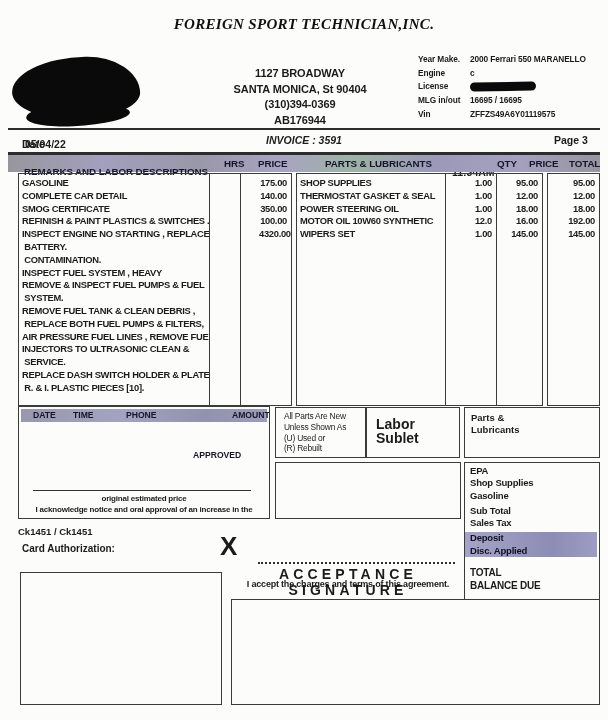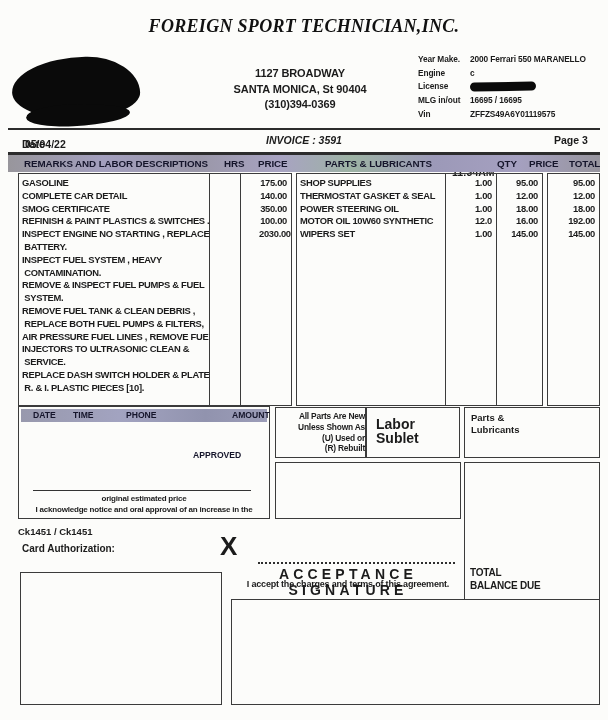--- a/index.html
+++ b/index.html
@@ -1,21 +1,21 @@
 <!DOCTYPE html>
 <html><head>
 <meta charset="utf-8">
 <style>
   html,body{margin:0;padding:0;background:#e8e8e8;}
   .page{position:relative;width:608px;height:720px;background:#fcfcfa;overflow:hidden;
         font-family:"Liberation Sans",sans-serif;color:#1b1b1b;}
   
   .company{position:absolute;top:16px;left:0;width:100%;text-align:center;
            font-family:"Liberation Serif",serif;font-style:italic;font-weight:bold;
-           font-size:18px;letter-spacing:.3px;color:#111;}
+           font-size:15px;letter-spacing:.3px;color:#111;}
   .blob-main{position:absolute;left:12px;top:57px;width:128px;height:62px;background:#0a0a0a;
              border-radius:58% 42% 50% 50%/55% 60% 40% 45%;transform:rotate(-1.5deg);}
   .blob-b{position:absolute;left:26px;top:104px;width:104px;height:22px;background:#0a0a0a;
           border-radius:40% 60% 55% 45%/50% 50% 50% 50%;transform:rotate(-3deg);}
   .address{position:absolute;left:180px;top:66px;width:240px;text-align:center;
            font-size:11px;font-weight:600;line-height:15.5px;letter-spacing:-.1px;}
   .vinfo{position:absolute;left:418px;top:52px;width:186px;font-size:8.3px;font-weight:bold;letter-spacing:-.1px;}
   .vrow{display:flex;height:13.8px;align-items:center;}
   .vlabel{width:52px;flex:none;}
   .license-redact{display:inline-block;width:66px;height:9px;background:#0a0a0a;border-radius:5px;transform:rotate(-1deg);}
@@ -25,21 +25,21 @@
   .invbar span{position:absolute;top:4px;}
   .inv-date{left:14px;}
   .inv-no{left:0;width:100%;text-align:center;font-style:italic;}
   .inv-time{left:444px;margin-top:32px;}
   .inv-page{left:546px;}
   
   .band{position:absolute;left:8px;top:155px;width:592px;height:17px;color:#15152b;
         background:linear-gradient(90deg,#98969c 0%,#a39fbe 16%,#9a97a8 32%,#a8a3c2 46%,#9db3a4 58%,#9c99b8 72%,#a5a0c0 86%,#97959e 100%);
         font-size:9.8px;font-weight:bold;letter-spacing:-.1px;}
   .band span{position:absolute;top:3px;}
-  .h-remarks{left:16px;}.h-hrs{left:216px;}.h-price{left:250px;}
+  .h-remarks{left:16px;margin-top:8px;}.h-hrs{left:216px;}.h-price{left:250px;}
   .h-parts{left:317px;}.h-qty{left:489px;}.h-price2{left:521px;}.h-total{left:561px;}
   
   .col{position:absolute;top:173px;height:233px;border:1.5px solid #3b3b3b;box-sizing:border-box;
        padding-top:3px;overflow:hidden;}
   .c-desc{left:18px;width:192px;}
   .c-hrs{left:209px;width:32px;}
   .c-lprice{left:240px;width:52px;padding-left:18px;}
   .c-pdesc{left:296px;width:150px;}
   .c-qty{left:445px;width:52px;}
   .c-pprice{left:496px;width:47px;}
@@ -55,22 +55,22 @@
             font-size:8.6px;font-weight:bold;}
   .app-band span{position:absolute;top:1px;}
   .app-band span:nth-child(1){left:12px;}.app-band span:nth-child(2){left:52px;}
   .app-band span:nth-child(3){left:105px;}.app-band span:nth-child(4){left:172px;margin-top:40px;}
   .app-band span:nth-child(5){left:211px;}
   .sig-rule{position:absolute;left:14px;bottom:27px;width:218px;border-top:1.5px solid #333;}
   .ack{position:absolute;left:4px;bottom:3px;width:242px;text-align:center;
        font-size:8px;font-weight:bold;line-height:11px;letter-spacing:-.2px;}
   
   .box{position:absolute;border:1.5px solid #3b3b3b;box-sizing:border-box;}
-  .b-allparts{left:275px;top:407px;width:91px;height:51px;text-align:right;
-              font-size:8.4px;font-weight:bold;line-height:10.8px;letter-spacing:-.2px;padding-top:3px;}
+  .b-allparts{left:275px;top:407px;width:91px;height:51px;text-align:left;
+              font-size:8.4px;font-weight:normal;line-height:10.8px;letter-spacing:-.2px;padding-top:3px;padding-left:8px;}
   .b-laborsublet{left:366px;top:407px;width:94px;height:51px;font-size:14px;font-weight:bold;
                  padding:9px 0 0 9px;line-height:14px;}
   .b-midempty{left:275px;top:462px;width:186px;height:57px;}
   .b-partslub{left:464px;top:407px;width:136px;height:51px;font-size:9.5px;font-weight:bold;
               padding:4px 0 0 6px;line-height:11.5px;}
   .b-totals{left:464px;top:462px;width:136px;height:138px;}
   .tot-line{font-size:9.5px;font-weight:bold;line-height:12.3px;padding-left:5px;letter-spacing:-.2px;}
   .tot-line.gap{margin-top:3px;}
   .tot-line.hl{background:linear-gradient(90deg,#a5a4c8,#8d8cb4 65%,#9d9cc2);color:#101020;
                margin-right:2px;}
@@ -95,20 +95,21 @@
 
   <div class="company">FOREIGN SPORT TECHNICIAN,INC.</div>
 
   <div class="blob-main"></div>
   <div class="blob-b"></div>
 
   <div class="address">
     <div>1127 BROADWAY</div>
     <div>SANTA MONICA, St 90404</div>
     <div>(310)394-0369</div>
+    <div>AB176944</div>
   </div>
 
   <div class="vinfo">
     <div class="vrow">
       <span class="vlabel">Year Make.</span>
       <span>2000 Ferrari 550 MARANELLO</span>
     </div>
     <div class="vrow">
       <span class="vlabel">Engine</span>
       <span>c</span>
@@ -147,22 +148,22 @@
     <span class="h-total">TOTAL</span>
   </div>
 
   <div class="col c-desc" id="labor-desc">
       <div class="tline">GASOLINE</div>
       <div class="tline">COMPLETE CAR DETAIL</div>
       <div class="tline">SMOG CERTIFICATE</div>
       <div class="tline">REFINISH &amp; PAINT PLASTICS &amp; SWITCHES .</div>
       <div class="tline">INSPECT ENGINE NO STARTING , REPLACE</div>
       <div class="tline"> BATTERY.</div>
+      <div class="tline"> CONTAMINATION.</div>
       <div class="tline">INSPECT FUEL SYSTEM , HEAVY</div>
-      <div class="tline"> CONTAMINATION.</div>
       <div class="tline">REMOVE &amp; INSPECT FUEL PUMPS &amp; FUEL</div>
       <div class="tline"> SYSTEM.</div>
       <div class="tline">REMOVE FUEL TANK &amp; CLEAN DEBRIS ,</div>
       <div class="tline"> REPLACE BOTH FUEL PUMPS &amp; FILTERS,</div>
       <div class="tline">AIR PRESSURE FUEL LINES , REMOVE FUEL</div>
       <div class="tline">INJECTORS TO ULTRASONIC CLEAN &amp;</div>
       <div class="tline"> SERVICE.</div>
       <div class="tline">REPLACE DASH SWITCH HOLDER &amp; PLATE +</div>
       <div class="tline"> R. &amp; I. PLASTIC PIECES [10].</div>
     </div>
@@ -184,21 +185,21 @@
       <div class="tline num">&nbsp;</div>
       <div class="tline num">&nbsp;</div>
       <div class="tline num">&nbsp;</div>
       <div class="tline num">&nbsp;</div>
     </div>
   <div class="col c-lprice" id="labor-price">
       <div class="tline num">175.00</div>
       <div class="tline num">140.00</div>
       <div class="tline num">350.00</div>
       <div class="tline num">100.00</div>
-      <div class="tline num">2030.00</div>
+      <div class="tline num">4320.00</div>
       <div class="tline num">&nbsp;</div>
       <div class="tline num">&nbsp;</div>
       <div class="tline num">&nbsp;</div>
       <div class="tline num">&nbsp;</div>
       <div class="tline num">&nbsp;</div>
       <div class="tline num">&nbsp;</div>
       <div class="tline num">&nbsp;</div>
       <div class="tline num">&nbsp;</div>
       <div class="tline num">&nbsp;</div>
       <div class="tline num">&nbsp;</div>
@@ -263,20 +264,29 @@
   </div>
 
   <div class="box b-midempty"></div>
 
   <div class="box b-partslub">
     <div>Parts &amp;</div>
     <div>Lubricants</div>
   </div>
 
   <div class="box b-totals">
+    <div id="totals-lines" style="padding-top:2px;">
+        <div class="tot-line">EPA</div>
+        <div class="tot-line">Shop Supplies</div>
+        <div class="tot-line">Gasoline</div>
+        <div class="tot-line gap">Sub Total</div>
+        <div class="tot-line">Sales Tax</div>
+        <div class="tot-line gap hl">Deposit</div>
+        <div class="tot-line hl">Disc. Applied</div>
+      </div>
     <div class="grand">
       <div>TOTAL</div>
       <div>BALANCE DUE</div>
     </div>
   </div>
 
   <div class="ckline">Ck1451 / Ck1451</div>
   <div class="cardauth">Card Authorization:</div>
   <div class="xmark">X</div>
   <div class="dotline"></div>

